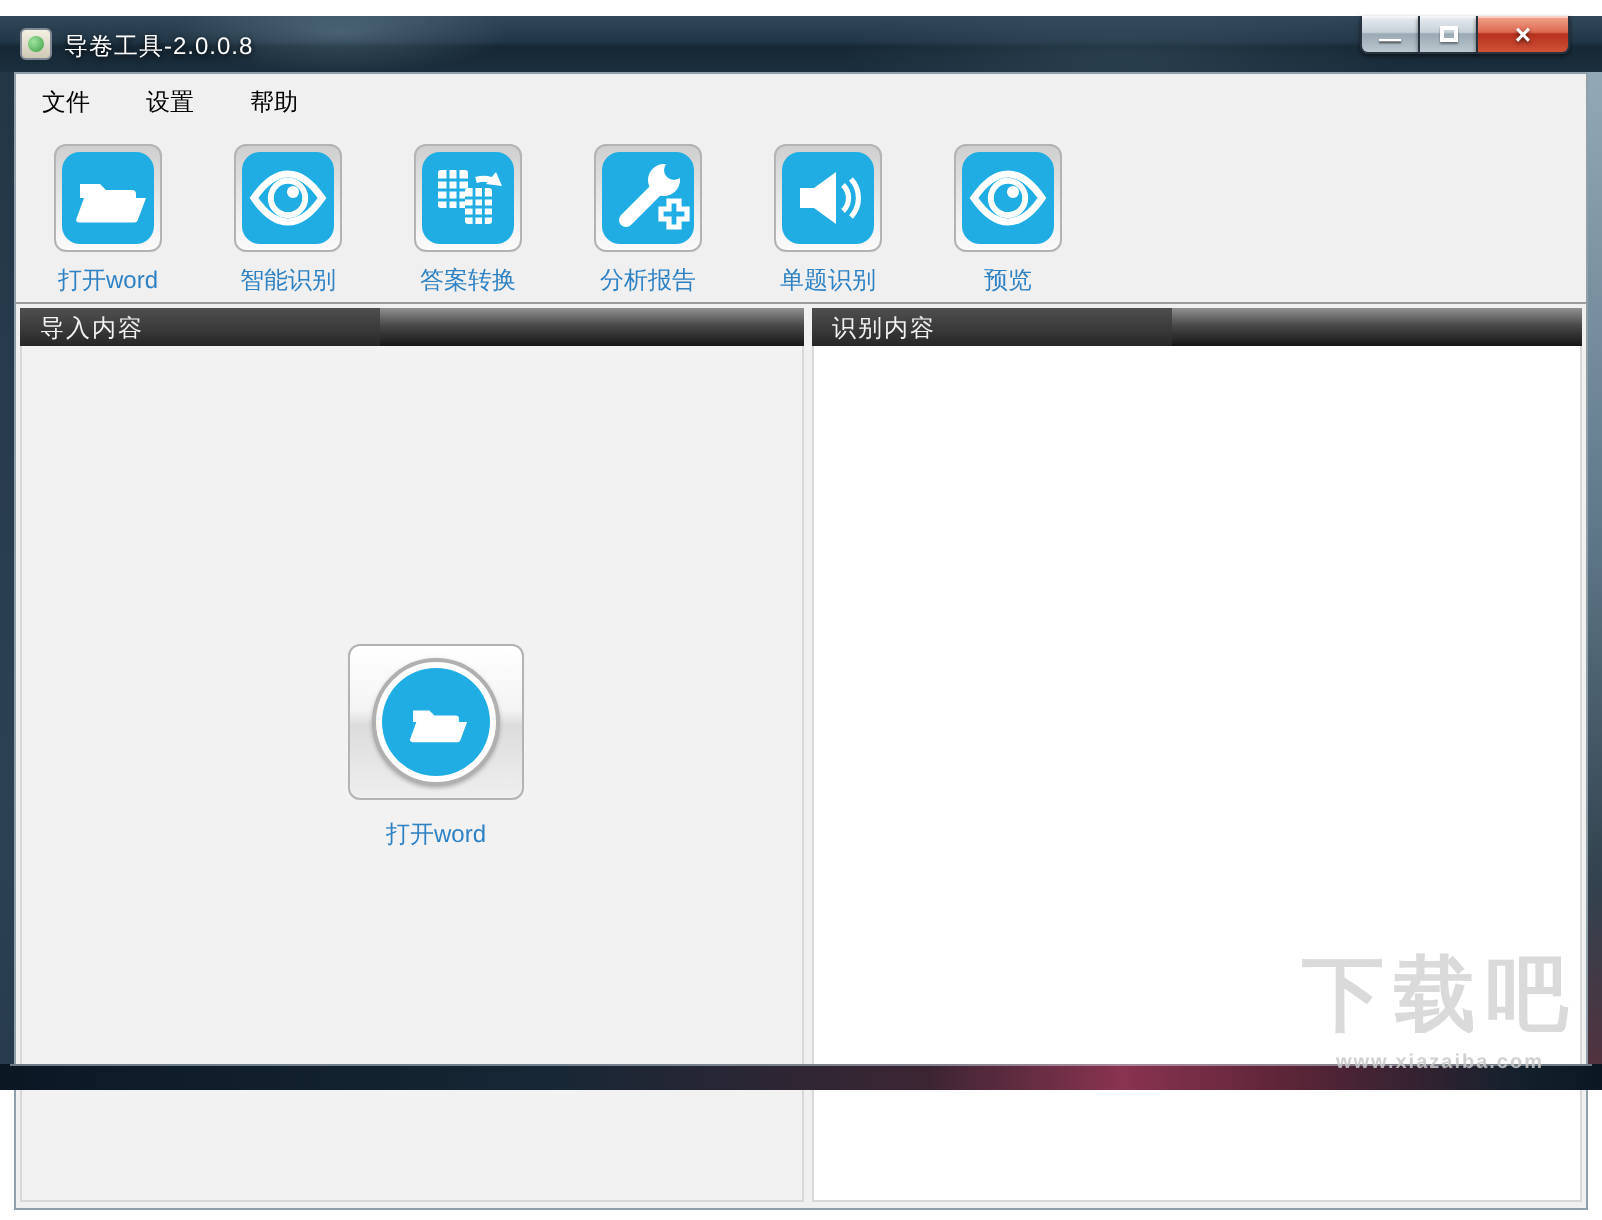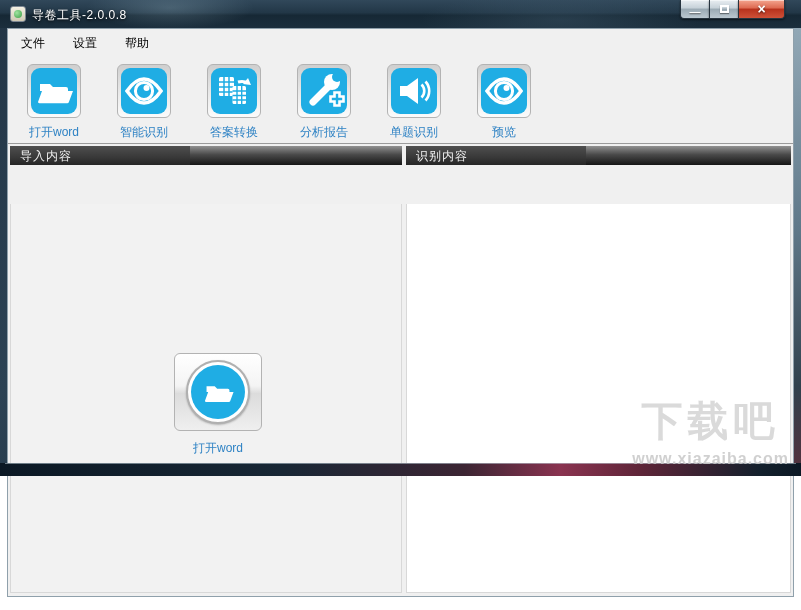--- a/index.html
+++ b/index.html
@@ -1,21 +1,22 @@
 <!DOCTYPE html>
 <html><head>
 <meta charset="utf-8">
 <style>
   * { margin:0; padding:0; box-sizing:border-box; }
   html,body { width:801px; height:610px; overflow:hidden; }
   body { font-family:"Liberation Sans", sans-serif; }
 
   .screen {
-    position:relative; width:801px; height:476px;
+    position:relative; width:801px; height:537px;
     background:linear-gradient(115deg,#223545 0%,#2c4254 18%,#15242f 45%,#1b2c3a 62%,#0e1b26 100%);
+    margin-top:8px;
   }
   
   .frame-right {
     position:absolute; top:28px; right:0; width:7px; bottom:0;
     background:linear-gradient(180deg,#92a8b6 0%,#5f7889 45%,#31414d 80%,#55303c 100%);
   }
   .frame-bottom {
     position:absolute; left:0; right:0; bottom:0; height:13px;
     background:linear-gradient(90deg,#0b1824 0%,#182735 35%,#3c2533 58%,#8a3350 70%,#5e2538 80%,#13202c 95%,#0b1824 100%);
   }
@@ -85,21 +86,21 @@
     background:linear-gradient(180deg,#cfcfcf 0%,#e9e9e9 55%,#fbfbfb 100%);
     display:flex; align-items:center; justify-content:center;
   }
   .glyph-box { width:46px; height:46px; border-radius:9px; background:#1FADE4; display:flex; align-items:center; justify-content:center; }
   .glyph-box svg { width:44px; height:44px; }
   .tool-label { margin-top:6px; font-size:12px; color:#2E82C4; white-space:nowrap; }
 
   
   .panels { position:absolute; left:0; right:0; top:115px; bottom:0; padding:2px 2px 3px 2px; display:flex; }
   .panels { top:115px; } 
-  .panel { display:flex; flex-direction:column; position:relative;gap:39px; }
+  .panel { display:flex; flex-direction:column; position:relative; }
   .panel.left  { width:392px; margin-right:4px; }
   .panel.right { flex:1;justify-content:space-between; }
   .panel-header {
     position:relative; height:19px; flex:0 0 19px;
     background:linear-gradient(180deg,#919191 0%,#4a4a4a 45%,#161616 100%);
   }
   .panel-header .tab {
     position:absolute; left:0; top:0; width:180px; height:100%;
     background:linear-gradient(180deg,#4f4f4f 0%,#383838 60%,#262626 100%);
   }
@@ -122,21 +123,21 @@
     display:flex; align-items:center; justify-content:center; box-shadow:0 1px 2px rgba(0,0,0,.25);
   }
   .big-circle { width:54px; height:54px; border-radius:50%; background:#1FADE4; display:flex; align-items:center; justify-content:center; }
   .big-circle svg { width:36px; height:36px; }
   .big-label { margin-top:9px; font-size:12px; color:#2E82C4; }
 
   
   .watermark { position:absolute; right:12px; bottom:8px; text-align:center; z-index:5; pointer-events:none; }
   .wm-title { font-size:41px; font-weight:bold; letter-spacing:5px; color:rgba(214,214,214,.9);
               text-shadow:0 0 1px #ffffff; }
-  .wm-url { margin-top:1px; font-size:16px; font-weight:bold; color:rgba(200,200,200,.85); letter-spacing:1px;text-align:center; }
+  .wm-url { margin-top:1px; font-size:10px; font-weight:bold; color:rgba(200,200,200,.85); letter-spacing:1px;text-align:center; }
 </style>
 </head>
 <body>
 
 <div class="screen">
 
   <div class="titlebar">
     <div class="app-icon">
         <div class="dot"></div>
       </div>

